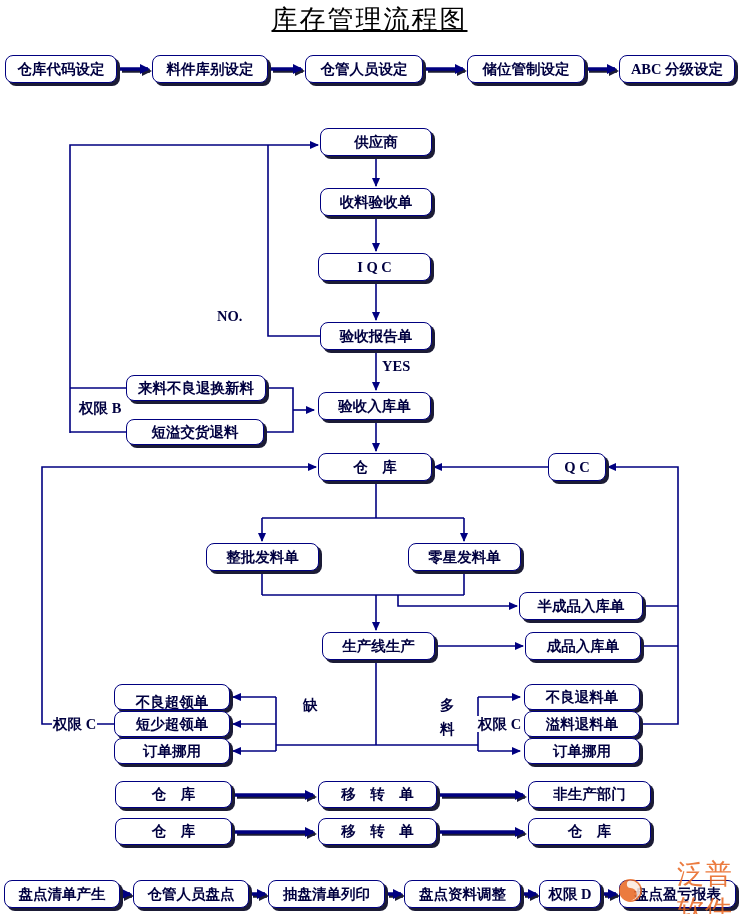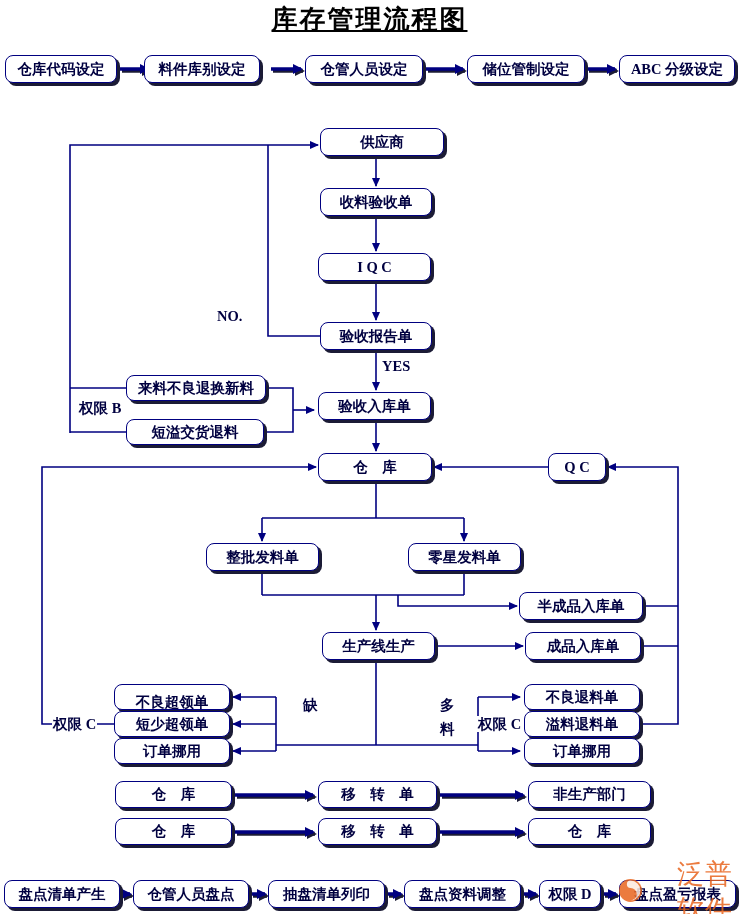--- a/index.html
+++ b/index.html
@@ -1,21 +1,21 @@
 <!DOCTYPE html>
 <html style="--line: #000080; --shadow: #1b1b35; --text: #000040; --watermark: #e8641e;"><head>
 <meta charset="utf-8">
 <style>
   *{margin:0;padding:0;box-sizing:border-box}
   html,body{background:#fff;}
   body{width:739px;height:914px;position:relative;font-family:"Liberation Serif","DejaVu Serif",serif;}
   #canvas{position:absolute;left:0;top:0;width:739px;height:914px;background:#fff;overflow:hidden;}
   #connector-layer{position:absolute;left:0;top:0;z-index:1;}
   #boxes-host,#labels-host{position:absolute;left:0;top:0;width:739px;height:914px;z-index:2;}
-  #title{position:absolute;top:2px;left:0;width:100%;text-align:center;font-size:26px;font-weight:bold;
+  #title{position:absolute;top:2px;left:0;width:100%;text-align:center;font-size:26px;font-weight:normal;
          letter-spacing:2px;text-decoration:underline;color:#000;z-index:2;}
   .flow-box{position:absolute;background:#fff;border:1.7px solid var(--line);border-radius:8px;
             box-shadow:3px 3px 0 var(--shadow);display:flex;align-items:center;justify-content:center;}
   .flow-box-label{font-size:14.5px;font-weight:bold;color:var(--text);white-space:pre;line-height:1;}
   .float-label{position:absolute;font-size:14.5px;font-weight:bold;color:var(--text);white-space:pre;
                line-height:16px;background:#fff;padding:0 1px;}
   .conn-thin{fill:none;stroke:var(--line);stroke-width:1.6px;}
   .conn-thick{fill:none;stroke:var(--line);stroke-width:3.5px;}
   .conn-shadow{fill:none;stroke:var(--shadow);stroke-width:3.5px;}
   #ah-thin path,#ah-thick path{fill:var(--line);}
@@ -105,33 +105,33 @@
       <polyline points="605,896 618,896" class="conn-shadow" marker-end="url(#ah-thick-sh)"></polyline>
       <polyline points="603,894 616,894" class="conn-thick" marker-end="url(#ah-thick)"></polyline>
     </svg>
 
   <h1 id="title">库存管理流程图</h1>
 
   <div id="boxes-host">
       <div class="flow-box" style="left: 5px; top: 55px; width: 112px; height: 28px;">
         <span class="flow-box-label">仓库代码设定</span>
       </div>
-      <div class="flow-box" style="left: 144px; top: 55px; width: 116px; height: 28px;">
+      <div class="flow-box" style="left: 152px; top: 55px; width: 116px; height: 28px;">
         <span class="flow-box-label">料件库别设定</span>
       </div>
       <div class="flow-box" style="left: 305px; top: 55px; width: 118px; height: 28px;">
         <span class="flow-box-label">仓管人员设定</span>
       </div>
       <div class="flow-box" style="left: 467px; top: 55px; width: 118px; height: 28px;">
         <span class="flow-box-label">储位管制设定</span>
       </div>
       <div class="flow-box" style="left: 619px; top: 55px; width: 116px; height: 28px;">
         <span class="flow-box-label">ABC 分级设定</span>
       </div>
-      <div class="flow-box" style="left: 320px; top: 128px; width: 124px; height: 28px;">
+      <div class="flow-box" style="left: 320px; top: 128px; width: 112px; height: 28px;">
         <span class="flow-box-label">供应商</span>
       </div>
       <div class="flow-box" style="left: 320px; top: 188px; width: 112px; height: 28px;">
         <span class="flow-box-label">收料验收单</span>
       </div>
       <div class="flow-box" style="left: 318px; top: 253px; width: 113px; height: 28px;">
         <span class="flow-box-label">I Q C</span>
       </div>
       <div class="flow-box" style="left: 320px; top: 322px; width: 112px; height: 28px;">
         <span class="flow-box-label">验收报告单</span>

